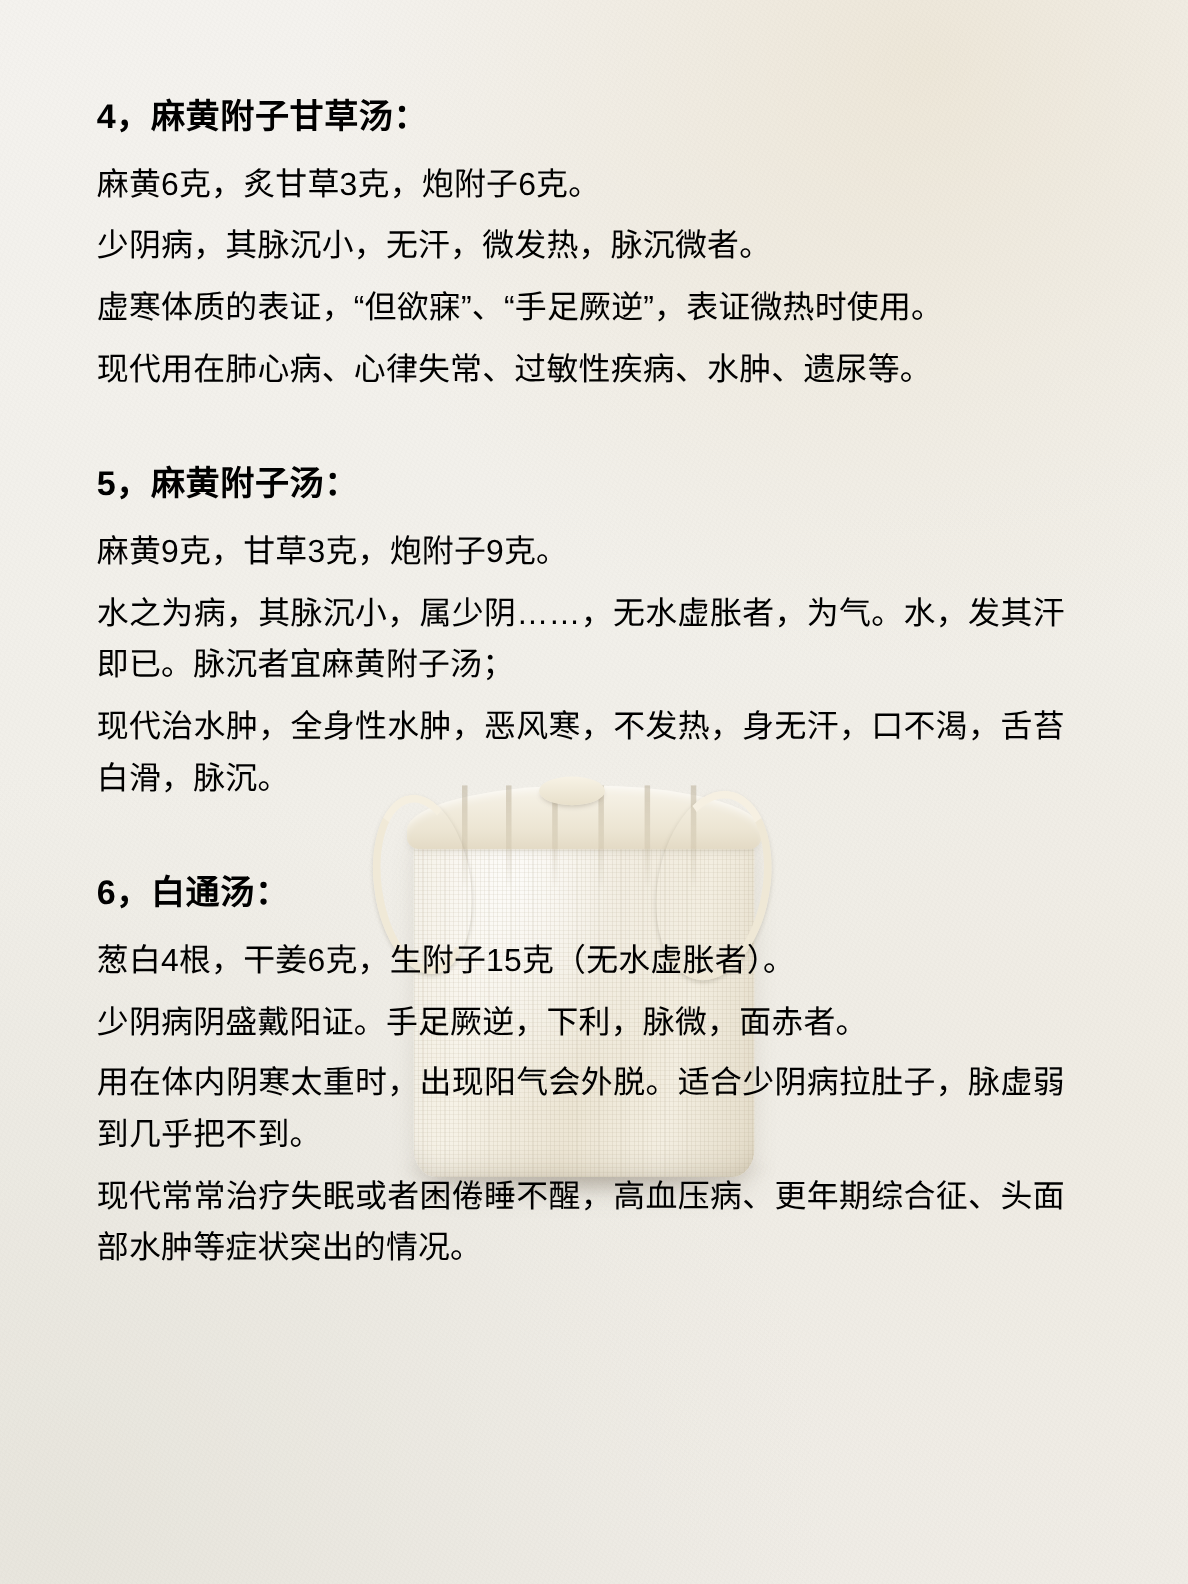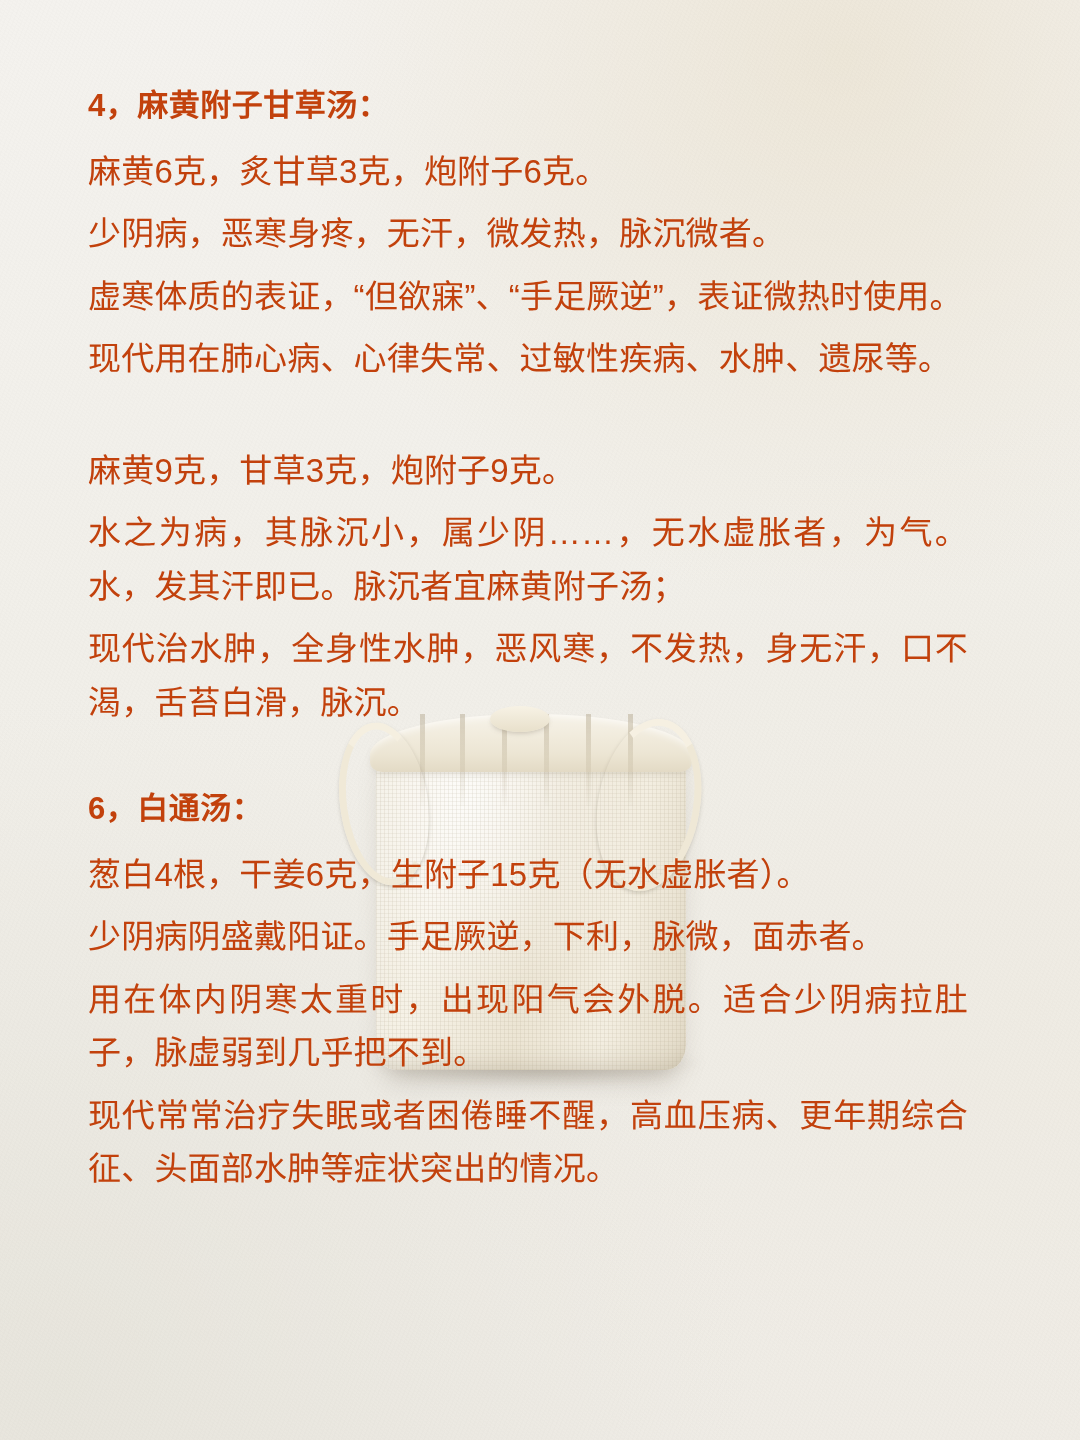--- a/index.html
+++ b/index.html
@@ -135,33 +135,33 @@
   }
 
   
   #content {
     position: absolute;
     left: 0;
     top: 0;
     width: 1080px;
     padding: 84px 112px 0 88px;
     box-sizing: border-box;
-    color: #c2410c;
+    color: #000000;
   }
   .section { margin-bottom: 58px; }
   .section:last-child { margin-bottom: 0; margin-top: 28px; }
   .sec-title {
     font-size: 31px;
     font-weight: bold;
     letter-spacing: 0.5px;
     margin: 0 0 16px 0;
     line-height: 1.45;
   }
   .sec-para {
-    font-size: 33px;
+    font-size: 29px;
     line-height: 1.62;
     margin: 0 0 9px 0;
     letter-spacing: 0.2px;
     text-align: justify;
   }
   .sec-para:last-child { margin-bottom: 0; }
 </style>
 </head>
 <body>
 
@@ -183,26 +183,27 @@
   <div class="cord" id="cord-left"></div>
   <div class="cord" id="cord-right"></div>
   <div id="cord-knot"></div>
 </div>
 
 <div id="content">
 
   <div class="section">
     <h2 class="sec-title">4，麻黄附子甘草汤：</h2>
     <p class="sec-para">麻黄6克，炙甘草3克，炮附子6克。</p>
-    <p class="sec-para">少阴病，恶寒身疼，无汗，微发热，脉沉微者。</p>
+    <p class="sec-para">少阴病，其脉沉小，无汗，微发热，脉沉微者。</p>
     <p class="sec-para">虚寒体质的表证，“但欲寐”、“手足厥逆”，表证微热时使用。</p>
     <p class="sec-para">现代用在肺心病、心律失常、过敏性疾病、水肿、遗尿等。</p>
   </div>
 
   <div class="section">
+    <h2 class="sec-title">5，麻黄附子汤：</h2>
     <p class="sec-para">麻黄9克，甘草3克，炮附子9克。</p>
     <p class="sec-para">水之为病，其脉沉小，属少阴……，无水虚胀者，为气。水，发其汗即已。脉沉者宜麻黄附子汤；</p>
     <p class="sec-para">现代治水肿，全身性水肿，恶风寒，不发热，身无汗，口不渴，舌苔白滑，脉沉。</p>
   </div>
 
   <div class="section">
     <h2 class="sec-title">6，白通汤：</h2>
     <p class="sec-para">葱白4根，干姜6克，生附子15克（无水虚胀者）。</p>
     <p class="sec-para">少阴病阴盛戴阳证。手足厥逆，下利，脉微，面赤者。</p>
     <p class="sec-para">用在体内阴寒太重时，出现阳气会外脱。适合少阴病拉肚子，脉虚弱到几乎把不到。</p>

